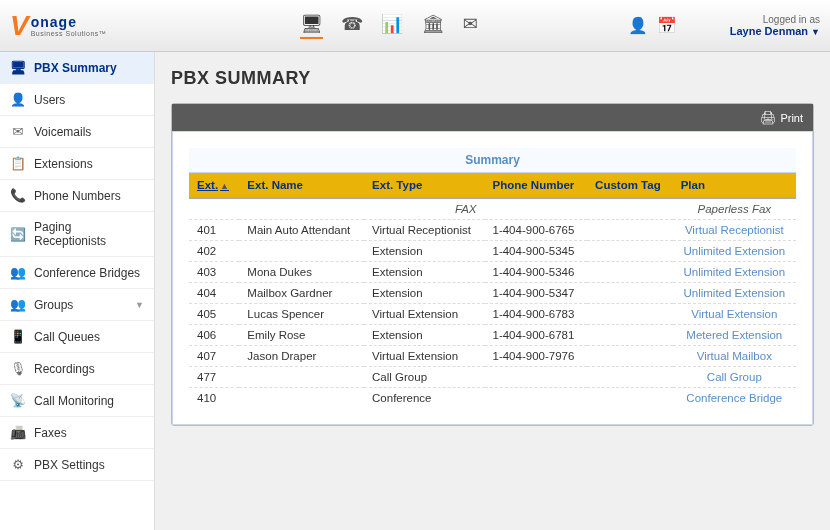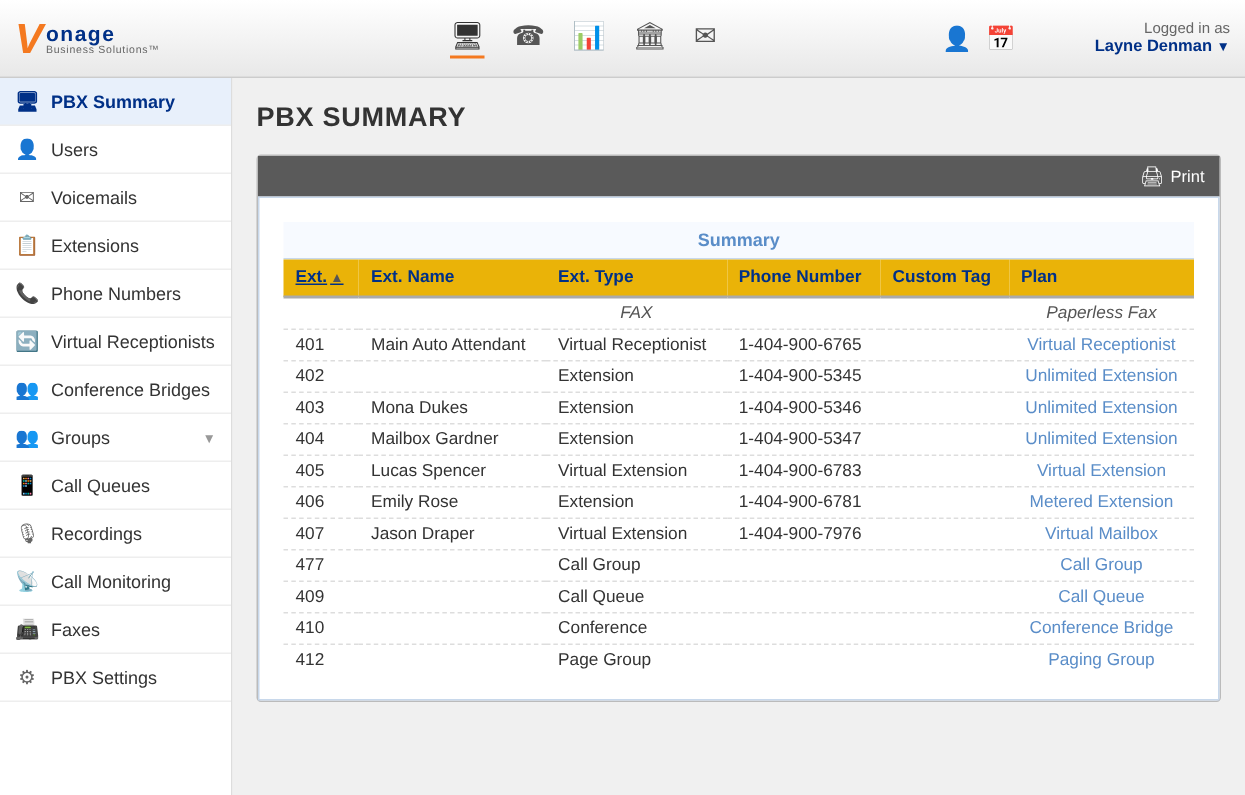--- a/index.html
+++ b/index.html
@@ -223,21 +223,21 @@
     }
     tbody td {
       padding: 4px 8px;
       color: #333;
     }
     tbody td.plan-col {
       color: #5a8dc8;
       text-align: center;
     }
     .fax-label {
-      text-align: center;
+      text-align: right;
       padding-left: 8px;
       color: #333;
       font-style: normal;
     }
   </style>
 </head>
 <body>
 
 <div class="header">
   <div class="logo">
@@ -285,21 +285,21 @@
       <div class="sidebar-item">
         <span class="sidebar-icon">📋</span>
         <span>Extensions</span>
       </div>
       <div class="sidebar-item">
         <span class="sidebar-icon">📞</span>
         <span>Phone Numbers</span>
       </div>
       <div class="sidebar-item">
         <span class="sidebar-icon">🔄</span>
-        <span>Virtual Receptionists</span>
+        <span>Paging Receptionists</span>
       </div>
       <div class="sidebar-item">
         <span class="sidebar-icon">👥</span>
         <span>Conference Bridges</span>
       </div>
       <div class="sidebar-item">
         <span class="sidebar-icon">👥</span>
         <span>Groups</span>
         <span class="sidebar-arrow">▼</span>
       </div>
@@ -415,41 +415,25 @@
     </tr>
               <tr>
       <td>477</td>
       <td></td>
       <td>Call Group</td>
       <td></td>
       <td></td>
       <td class="plan-col">Call Group</td>
     </tr>
               <tr>
-      <td>409</td>
-      <td></td>
-      <td>Call Queue</td>
-      <td></td>
-      <td></td>
-      <td class="plan-col">Call Queue</td>
-    </tr>
-              <tr>
       <td>410</td>
       <td></td>
       <td>Conference</td>
       <td></td>
       <td></td>
       <td class="plan-col">Conference Bridge</td>
-    </tr>
-              <tr>
-      <td>412</td>
-      <td></td>
-      <td>Page Group</td>
-      <td></td>
-      <td></td>
-      <td class="plan-col">Paging Group</td>
     </tr>
             </tbody>
         </table>
       </div>
     </div>
   </div>
 </div>
 
 </body></html>

